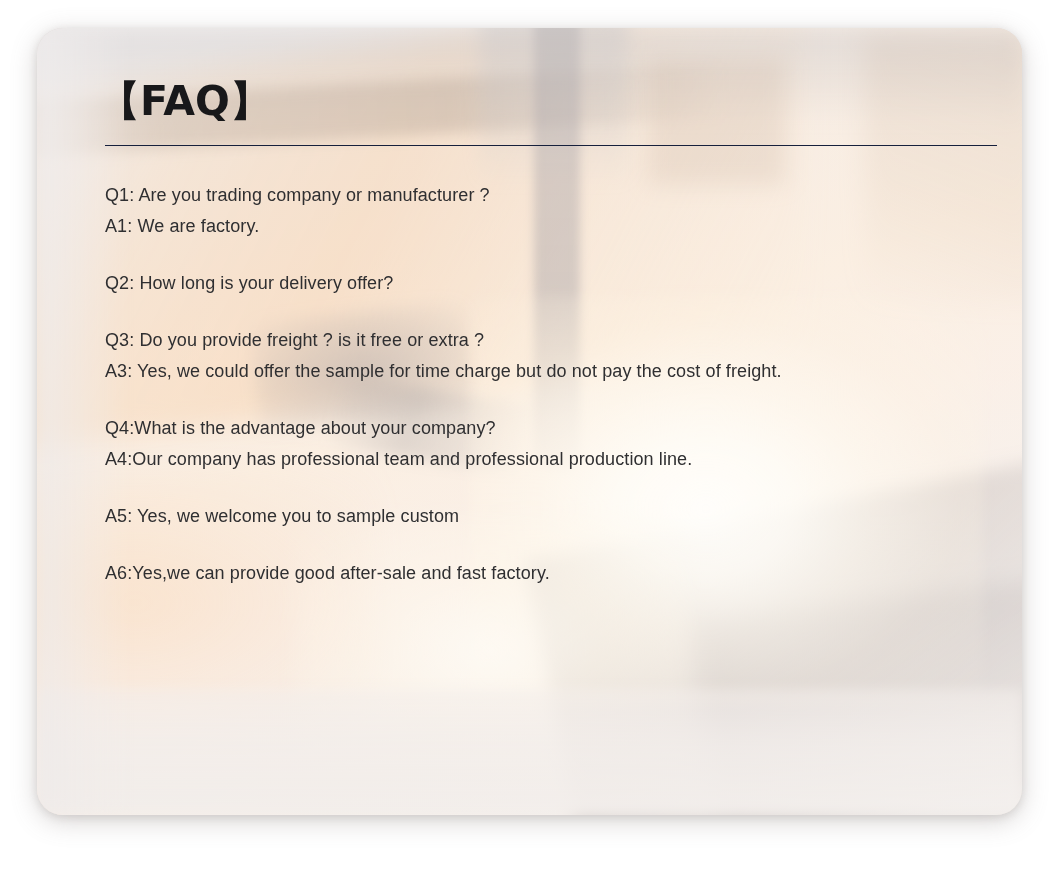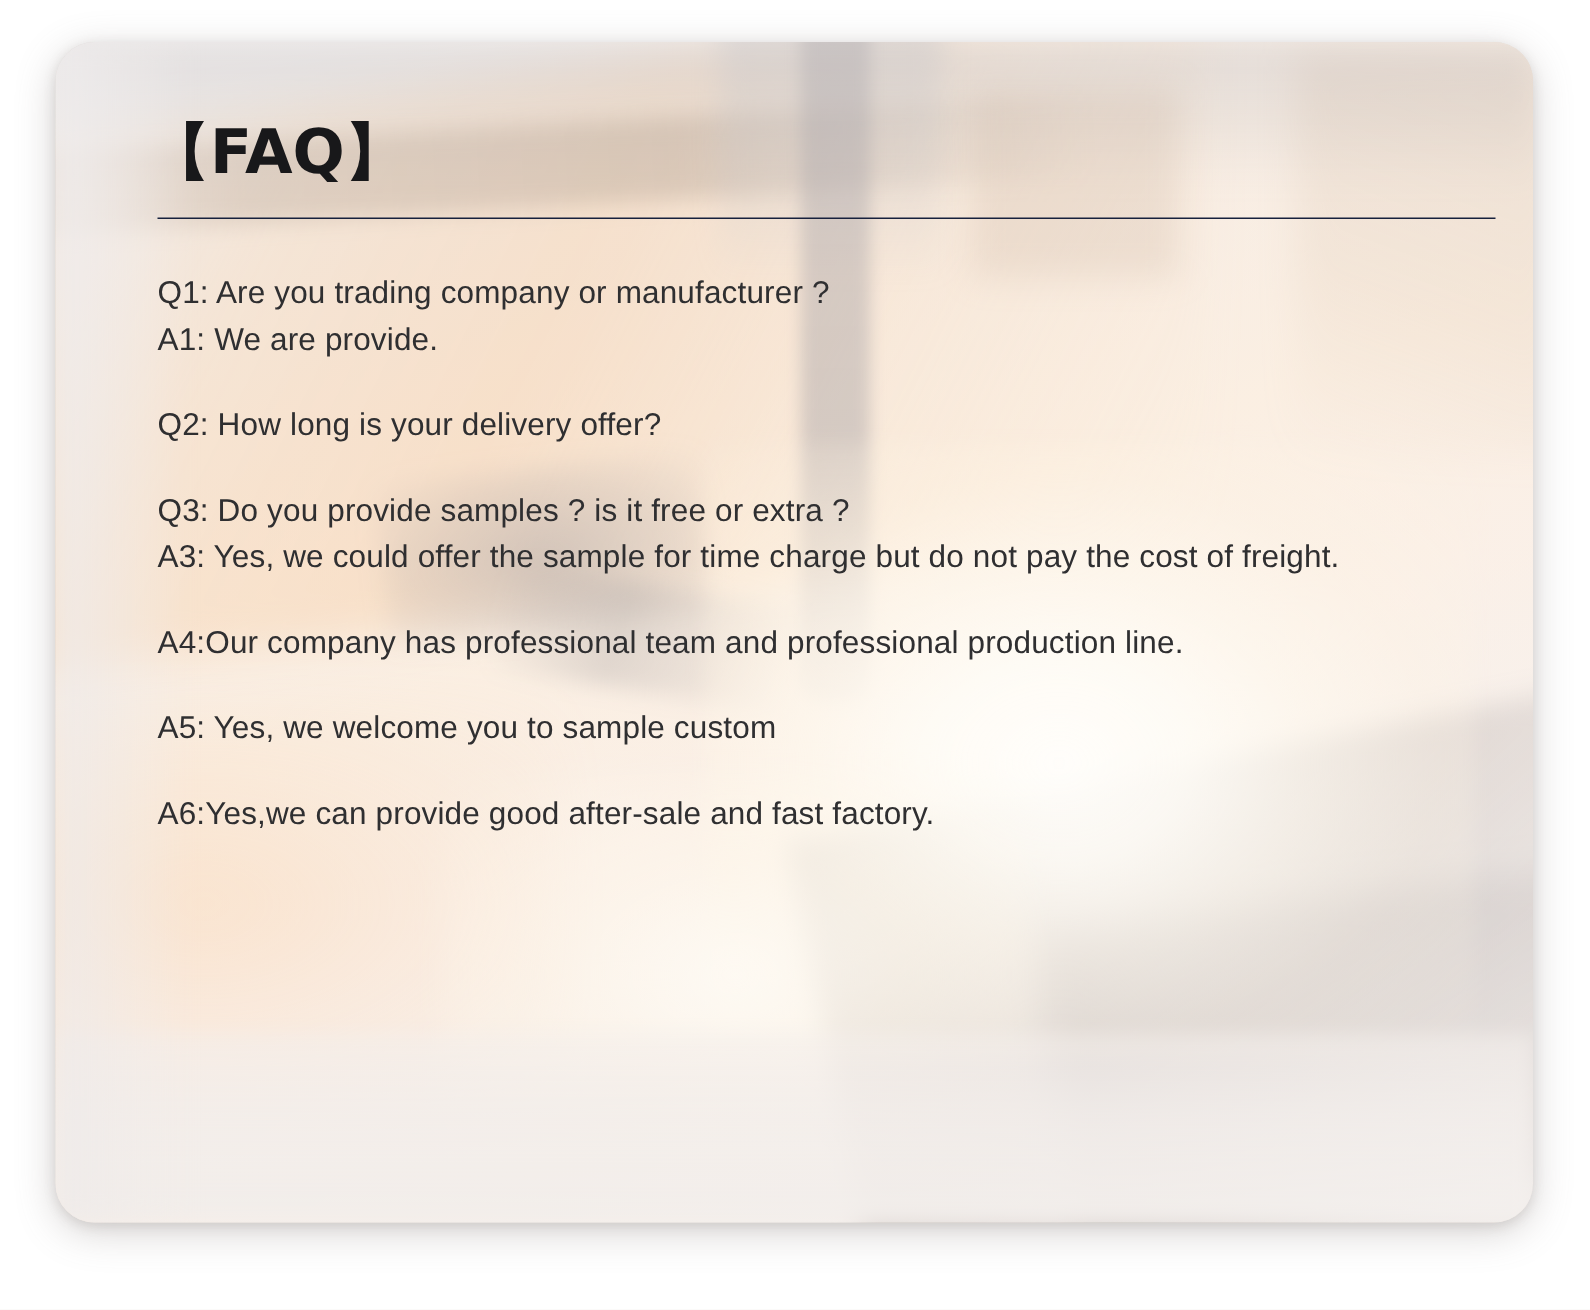--- a/index.html
+++ b/index.html
@@ -294,21 +294,21 @@
 
   .qa-list {
     margin-top:34px;
   }
 
   .qa-block { margin-bottom:26px; }
   .qa-block:last-child { margin-bottom:0; }
 
   .qa-line {
     font-family:"Liberation Sans", sans-serif;
-    font-size:21px;
+    font-size:18px;
     font-weight:400;
     color:#2f2f31;
     line-height:31px;
     letter-spacing:0.1px;
     max-width:915px;
   }
 </style>
 </head>
 <body>
 
@@ -340,33 +340,34 @@
     <div class="card-content">
 
       <h1 class="faq-title">【FAQ】</h1>
 
       <div class="title-rule"></div>
 
       <div class="qa-list">
 
         <div class="qa-block">
           <div class="qa-line">Q1: Are you trading company or manufacturer ?</div>
-          <div class="qa-line">A1: We are provide.</div>
+          <div class="qa-line">A1: We are factory.</div>
         </div>
 
         <div class="qa-block">
           <div class="qa-line">Q2: How long is your delivery offer?</div>
         </div>
 
         <div class="qa-block">
-          <div class="qa-line">Q3: Do you provide samples ? is it free or extra ?</div>
+          <div class="qa-line">Q3: Do you provide freight ? is it free or extra ?</div>
           <div class="qa-line">A3: Yes, we could offer the sample for time charge but do not pay the cost of freight.</div>
         </div>
 
         <div class="qa-block">
+          <div class="qa-line">Q4:What is the advantage about your company?</div>
           <div class="qa-line">A4:Our company has professional team and professional production line.</div>
         </div>
 
         <div class="qa-block">
           <div class="qa-line">A5: Yes, we welcome you to sample custom</div>
         </div>
 
         <div class="qa-block">
           <div class="qa-line">A6:Yes,we can provide good after-sale and fast factory.</div>
         </div>

